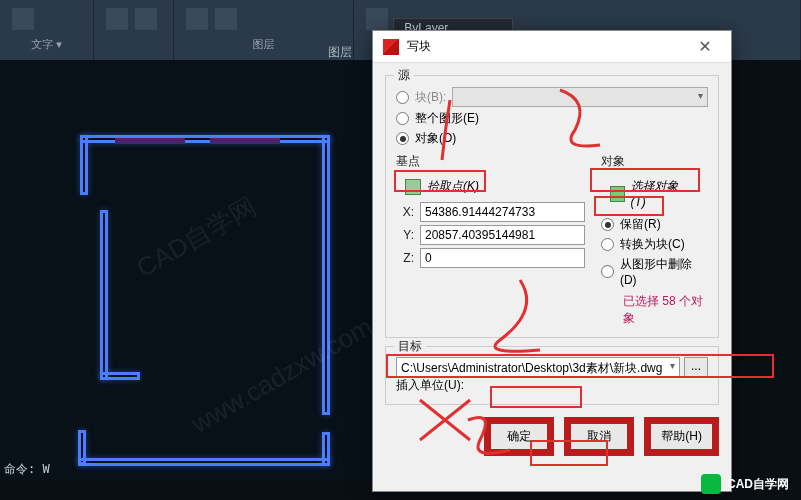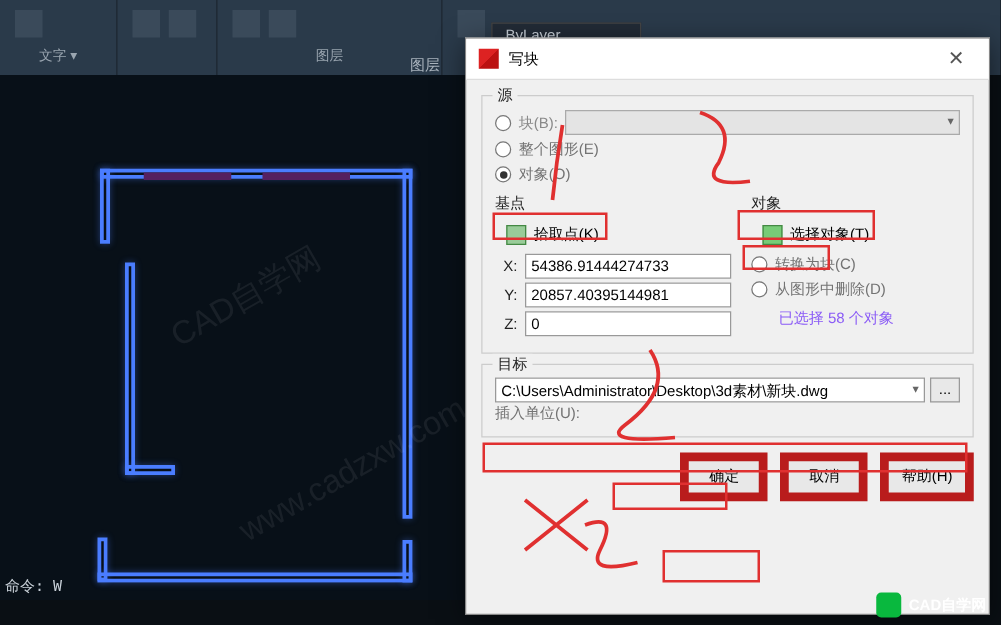--- a/index.html
+++ b/index.html
@@ -13,47 +13,47 @@
   .ribbon .bylayer { color: #c8d0d8; background: #222b36; border: 1px solid #444; padding: 2px 10px; display: inline-block; width: 120px; }
   .ribbon .layer-label { position: absolute; left: 328px; top: 44px; color: #aab4be; font-size: 12px; }
 
   
   .canvas { position: absolute; top: 60px; left: 0; width: 380px; bottom: 20px; background: #081018; }
   .wall { position: absolute; border: 3px solid #4a7dff; box-shadow: 0 0 6px #4a7dff66; }
   .fill { position: absolute; background: #552060; }
   .cmdline { position: absolute; left: 4px; bottom: 2px; color: #c8d0d8; font-family: Consolas, monospace; font-size: 12px; white-space: pre; }
 
   
-  .dialog { position: absolute; left: 372px; top: 30px; width: 420px; height: 462px; background: #f0f0f0; border: 1px solid #888; box-shadow: 0 4px 20px rgba(0,0,0,.5); }
+  .dialog { position: absolute; left: 372px; top: 30px; width: 360px; height: 462px; background: #f0f0f0; border: 1px solid #888; box-shadow: 0 4px 20px rgba(0,0,0,.5); }
   .dlg-title { background: #fff; padding: 6px 10px; display: flex; align-items: center; border-bottom: 1px solid #ddd; }
   .dlg-title .logo { width: 16px; height: 16px; background: linear-gradient(135deg,#d22 50%,#b11 50%); margin-right: 8px; }
   .dlg-title .t { flex: 1; }
   .dlg-close { width: 32px; text-align: center; cursor: pointer; font-size: 16px; color: #555; }
   .dlg-body { padding: 8px 12px 12px; }
 
   .group { border: 1px solid #ccc; margin: 4px 0 8px; padding: 8px 10px 10px; position: relative; }
   .group > .legend { position: absolute; top: -9px; left: 8px; background: #f0f0f0; padding: 0 4px; color: #222; }
 
   .row { display: flex; align-items: center; margin: 3px 0; gap: 6px; }
   .radio { width: 13px; height: 13px; border: 1px solid #777; border-radius: 50%; background: #fff; display: inline-flex; align-items: center; justify-content: center; }
   .radio.checked::after { content: ""; width: 6px; height: 6px; background: #333; border-radius: 50%; }
-  .lbl { color: #737373; }
+  .lbl { color: #000000; }
   .lbl.dis { color: #8a8a8a; }
   .combo { flex: 1; background: #e4e4e4; border: 1px solid #aaa; height: 20px; position: relative; }
   .combo::after { content: "▾"; position: absolute; right: 4px; top: 2px; color: #666; font-size: 10px; }
 
   .cols { display: flex; gap: 16px; }
   .col { flex: 1; }
   .col .legend2 { color: #222; margin-bottom: 4px; }
-  .btn-icon { display: inline-flex; align-items: center; gap: 6px; padding: 3px 8px; border: 1px solid transparent; cursor: pointer; }
+  .btn-icon { display: inline-flex; align-items: center; gap: 6px; padding: 3px 8px; border: 1px solid transparent; cursor: pointer; font-style: italic; }
   .btn-icon .ic { width: 16px; height: 16px; background: #9c9; border: 1px solid #484; }
   .coord { display: flex; align-items: center; gap: 6px; margin: 3px 0; }
   .coord .cl { width: 18px; text-align: right; color: #222; }
   .coord input { flex: 1; border: 1px solid #999; background: #fff; padding: 2px 4px; font-family: inherit; font-size: 12px; }
-  .sel-status { color: #8b5cf6; margin-top: 6px; margin-left: 22px; }
+  .sel-status { color: #be185d; margin-top: 6px; margin-left: 22px; }
 
   .target .row2 { display: flex; align-items: center; gap: 4px; margin-top: 2px; }
   .target .path { flex: 1; border: 1px solid #999; background: #fff; padding: 2px 4px; height: 20px; position: relative; }
   .target .path::after { content: "▾"; position: absolute; right: 4px; top: 2px; color: #666; font-size: 10px; }
   .target .browse { width: 24px; height: 20px; border: 1px solid #999; background: #e8e8e8; text-align: center; line-height: 16px; cursor: pointer; }
   .unit-row { display: flex; align-items: center; gap: 8px; }
   .unit-combo { width: 170px; border: 1px solid #999; background: #fff; padding: 2px 4px; height: 20px; position: relative; }
   .unit-combo::after { content: "▾"; position: absolute; right: 4px; top: 2px; color: #666; font-size: 10px; }
 
   .dlg-buttons { display: flex; justify-content: flex-end; gap: 10px; margin-top: 12px; }
@@ -158,20 +158,24 @@
           <div class="legend2">对象</div>
           <div class="row">
             <div class="btn-icon">
               <span class="ic" style="background:#7c7"></span>
               <span>选择对象(T)</span>
             </div>
             <span style="flex:1"></span>
             <span class="ic" style="background:#ffd"></span>
           </div>
           <div class="row">
+            <span class="radio checked"></span>
+            <span class="lbl">保留(R)</span>
+          </div>
+          <div class="row">
             <span class="radio"></span>
             <span class="lbl">转换为块(C)</span>
           </div>
           <div class="row">
             <span class="radio"></span>
             <span class="lbl">从图形中删除(D)</span>
           </div>
           <div class="sel-status">已选择 58 个对象</div>
         </div>
       </div>

